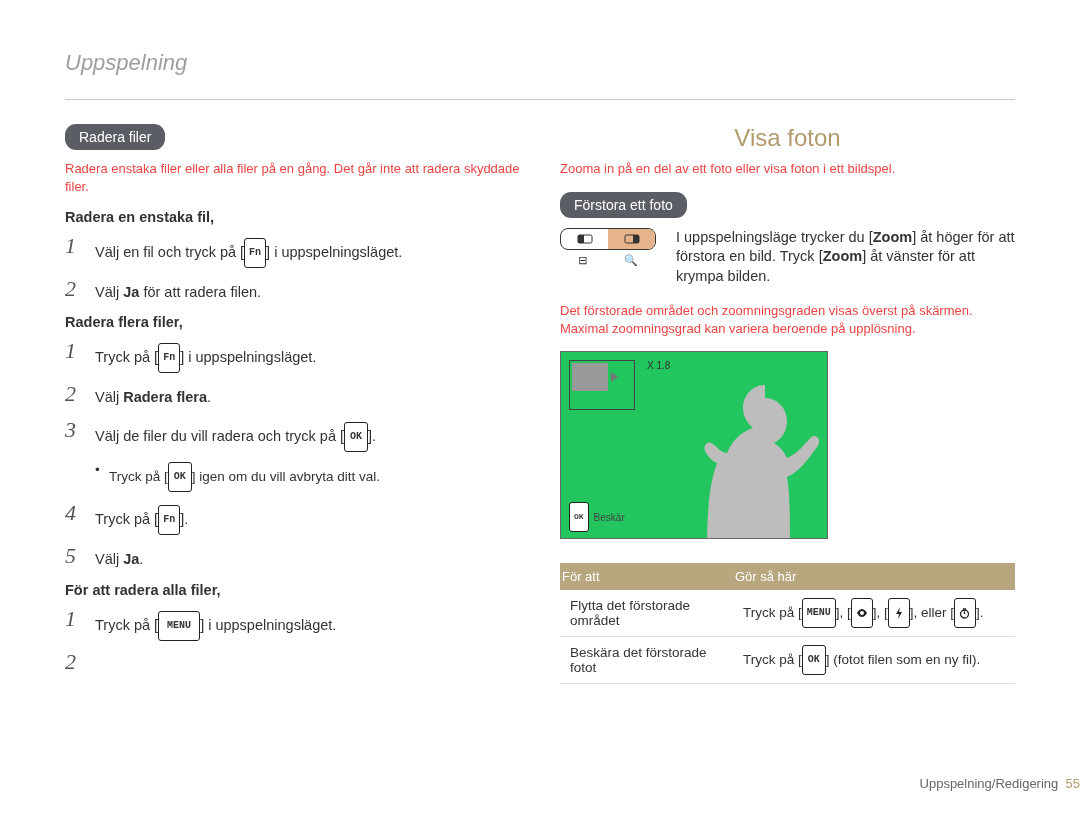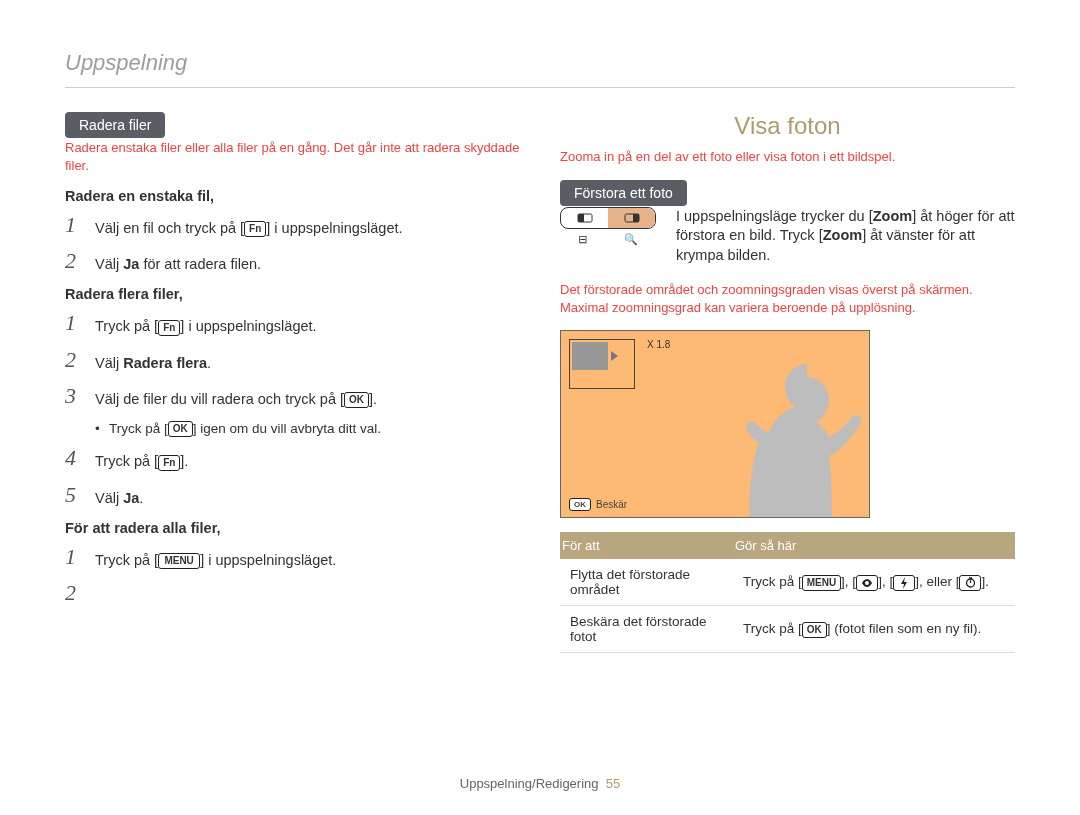--- a/index.html
+++ b/index.html
@@ -11,33 +11,33 @@
     padding: 50px 65px 30px 65px;
     color: #333;
     position: relative;
   }
   .breadcrumb {
     font-style: italic;
     font-size: 22px;
     color: #9e9e9e;
     font-weight: 300;
     border-bottom: 1px solid #ccc;
-    padding-bottom: 11px;
+    padding-bottom: 23px;
     margin-bottom: 24px;
   }
   .cols { display: flex; gap: 40px; }
   .col { flex: 1; min-width: 0; }
   .pill {
     display: inline-block;
     background: #5a5e64;
     color: #fff;
     font-size: 14px;
     padding: 5px 14px;
-    border-radius: 4px;
-    margin-bottom: 1px;
+    border-radius: 11px;
+    margin-bottom: 10px;
   }
   .section-title {
     color: #b19a6b;
     font-size: 24px;
     font-weight: 400;
     margin-bottom: 8px;
     text-align: center;
   }
   .body-text {
     font-size: 13px;
@@ -83,27 +83,27 @@
     left: -14px;
   }
   .keycap {
     display: inline-flex;
     align-items: center;
     justify-content: center;
     border: 1.2px solid #222;
     border-radius: 3px;
     font-size: 10px;
     font-weight: bold;
-    padding: 0 4px;
+    padding: 14px 4px;
     height: 16px;
     min-width: 22px;
     background:#fff;
     vertical-align: middle;
     line-height: 1;
-    font-family: Liberation Sans, sans-serif;
+    font-family: Liberation Mono, monospace;
   }
   .keycap.menu { min-width: 42px; font-size:10px; }
   .keycap.ok { min-width: 24px; }
   .keycap.disp { min-width: 34px; }
   .keycap svg { display:block; }
 
   
   .zoom-row { display:flex; gap:20px; margin-bottom:16px; }
   .zoom-ctrl {
     width: 96px;
@@ -118,26 +118,26 @@
     overflow:hidden;
     margin-bottom:4px;
   }
   .zoom-bar .half { flex:1; display:flex; align-items:center; justify-content:center; }
   .zoom-bar .half.right { background:#e7b38a; }
   .zoom-sub { font-size:11px; color:#333; display:flex; justify-content:space-around;}
   .zoom-desc { font-size:14.5px; line-height:1.35; }
 
   
   .cam {
-    width: 310px;
+    width: 268px;
     height: 188px;
     border:1.5px solid #666;
-    background:#fdba74;
+    background:#22c55e;
     position:relative;
-    margin-bottom:14px;
+    margin-bottom:24px;
     overflow:hidden;
   }
   .cam .thumb-frame {
     position:absolute; left:8px; top:8px;
     width:66px; height:50px; border:1.5px solid #444;
   }
   .cam .thumb-inner{
     position:absolute; left:11px; top:11px;
     width:36px; height:28px; background:#999;
   }
@@ -179,21 +179,21 @@
     border-bottom:1px solid #ddd;
     padding:8px 10px;
     vertical-align: middle;
   }
   table.actions tr td:first-child { width:38%; }
 
   .footer {
     position:absolute;
     bottom:24px;
     left:0; right:0;
-    text-align:center;
+    text-align:right;
     font-size:13px;
     color:#666;
   }
   .footer .pg { color:#b19a6b; }
 
   b { font-weight:bold; }
 </style>
 </head>
 <body>
 

